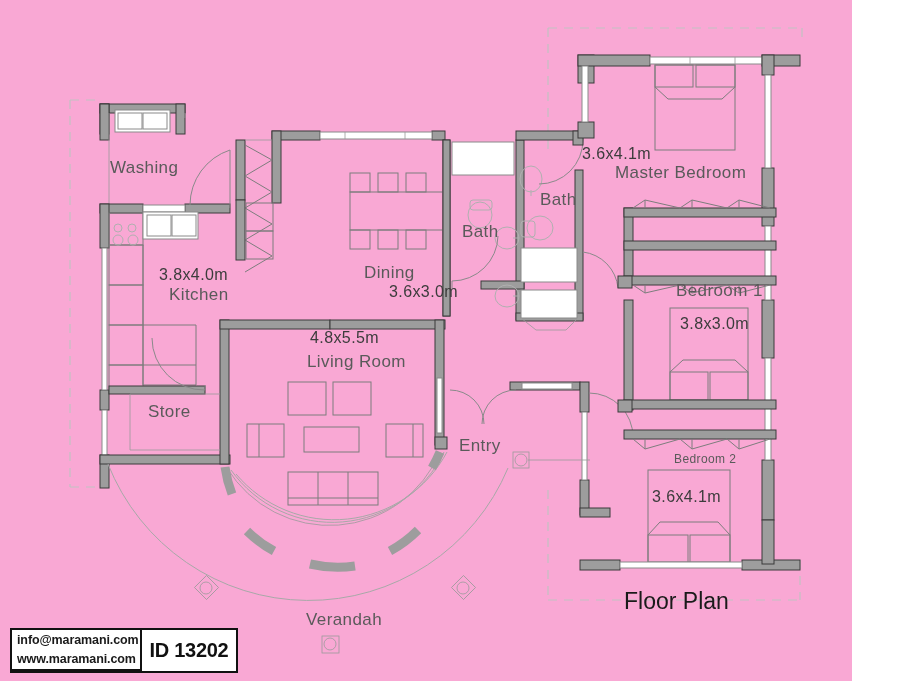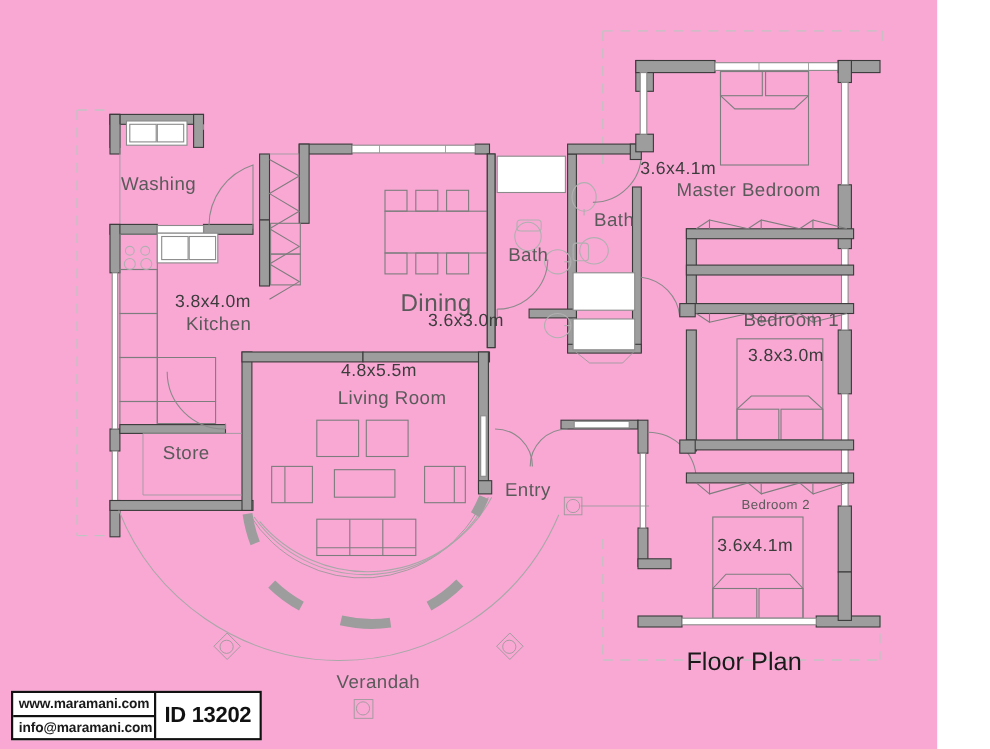--- a/index.html
+++ b/index.html
@@ -399,21 +399,21 @@
     </g>
   </svg>
 
   <div class="room-label" style="left:110px; top:158px; font-size:17px;">Washing</div>
 
   <div class="room-label dim" style="left:159px; top:266px; font-size:16px;">3.8x4.0m</div>
   <div class="room-label" style="left:169px; top:285px; font-size:17px;">Kitchen</div>
 
   <div class="room-label" style="left:148px; top:402px; font-size:17px;">Store</div>
 
-  <div class="room-label" style="left:364px; top:263px; font-size:22px;">Dining</div>
+  <div class="room-label" style="left:364px; top:263px; font-size:17px;">Dining</div>
   <div class="room-label dim" style="left:357px; top:283px; font-size:16px;margin-left:32px;">3.6x3.0m</div>
 
   <div class="room-label dim" style="left:310px; top:329px; font-size:16px;">4.8x5.5m</div>
   <div class="room-label" style="left:307px; top:352px; font-size:17px;">Living Room</div>
 
   <div class="room-label" style="left:462px; top:222px; font-size:17px;">Bath</div>
   <div class="room-label" style="left:540px; top:190px; font-size:17px;">Bath</div>
 
   <div class="room-label" style="left:459px; top:436px; font-size:17px;">Entry</div>
 
@@ -425,19 +425,19 @@
   <div class="room-label" style="left:676px; top:281px; font-size:17px;">Bedroom 1</div>
   <div class="room-label dim" style="left:680px; top:315px; font-size:16px;">3.8x3.0m</div>
 
   <div class="room-label" style="left:674px; top:452px; font-size:12px;">Bedroom 2</div>
   <div class="room-label dim" style="left:652px; top:488px; font-size:16px;">3.6x4.1m</div>
 
   <div class="title-text" style="left:624px; top:588px;text-align:right;">Floor Plan</div>
 
   <div id="logo-box">
     <div id="logo-urls">
+      <div class="logo-url">info@maramani.com</div>
       <div class="logo-url first">www.maramani.com</div>
-      <div class="logo-url">info@maramani.com</div>
     </div>
     <div id="logo-id">ID 13202</div>
   </div>
 
 </div>
 
 </body></html>

